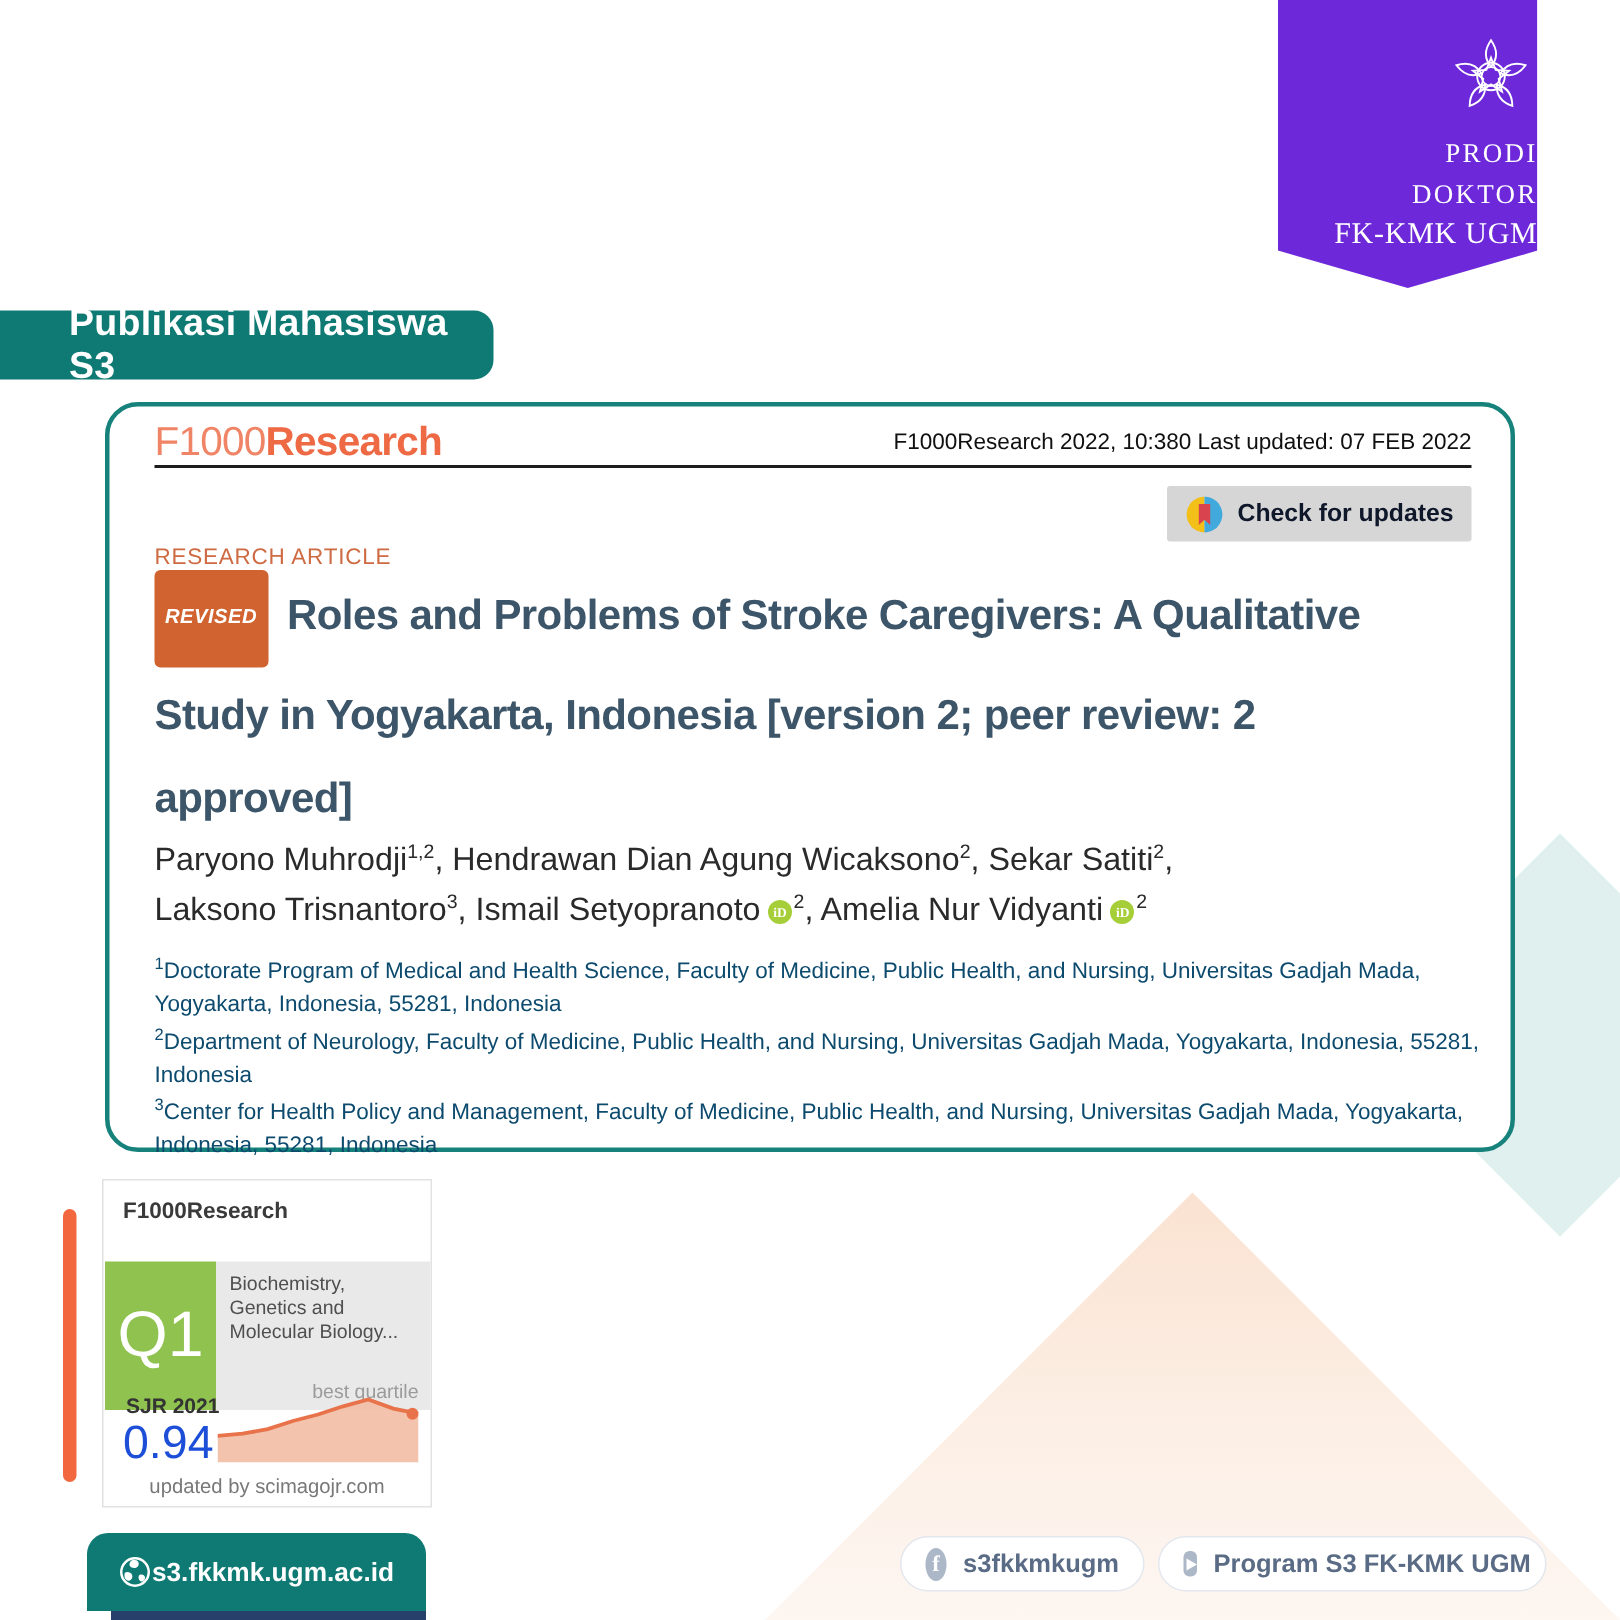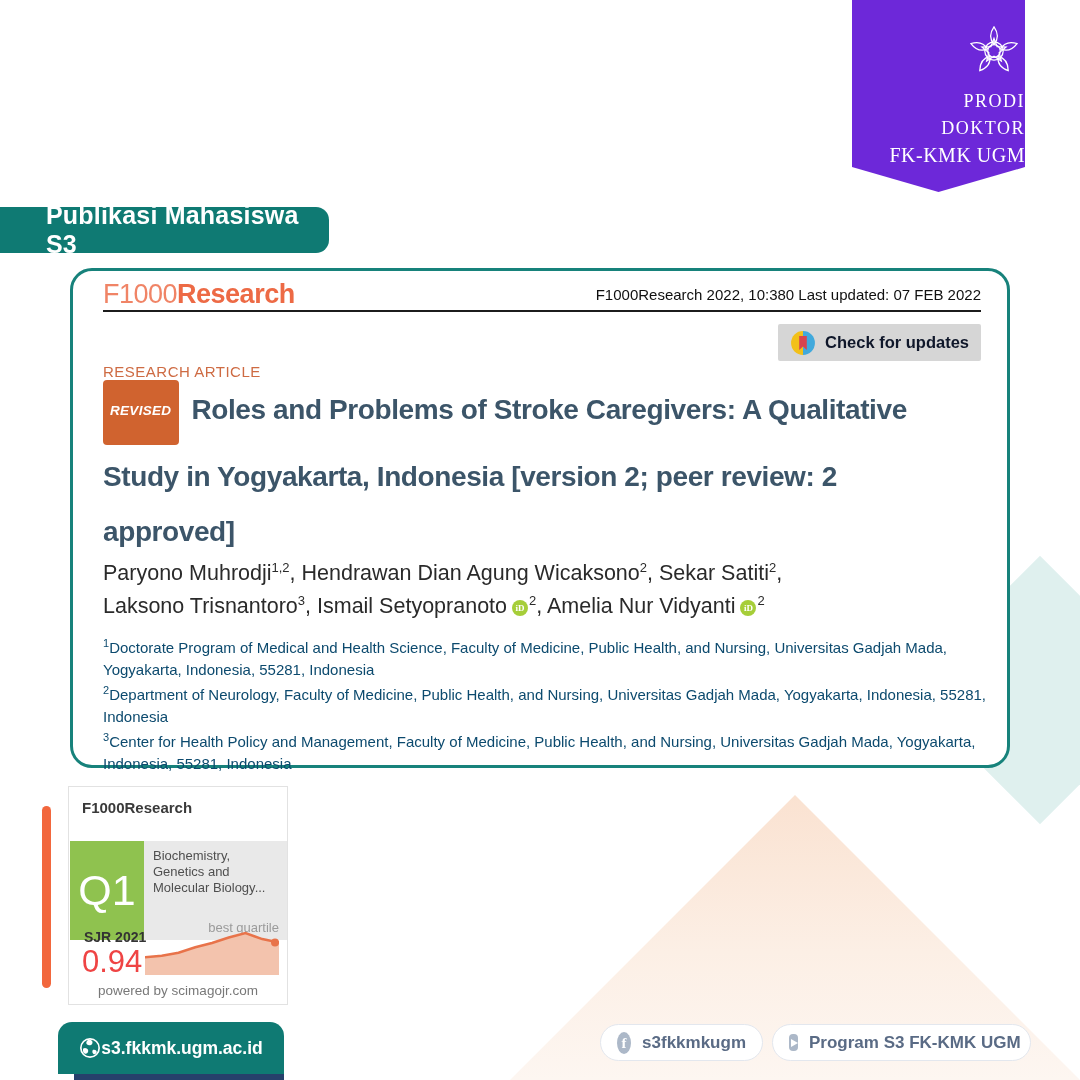--- a/index.html
+++ b/index.html
@@ -54,21 +54,21 @@
   .sjr{position:absolute;left:68px;top:786px;width:220px;height:219px;background:#fff;
     border:1px solid #e2e2e2;z-index:2;box-sizing:border-box;}
   .sjr-name{position:absolute;left:13px;top:12px;font-size:15px;font-weight:700;color:#3a3a3a;}
   .sjr-row{position:absolute;left:1px;top:54px;right:0;height:99px;display:flex;}
   .q1{width:74px;background:#8fc24f;color:#fff;font-size:43px;font-weight:400;display:flex;
     align-items:center;justify-content:center;}
   .qcat{flex:1;background:#e9e9e9;position:relative;padding:7px 8px 0 9px;}
   .qcat .cat-line{font-size:13px;color:#4f4f4f;line-height:16px;}
   .best{position:absolute;right:8px;bottom:5px;font-size:13px;color:#9b9b9b;}
   .sjr-metric-label{position:absolute;left:15px;top:142px;font-size:14px;font-weight:700;color:#333;}
-  .sjr-metric-value{position:absolute;left:13px;top:157px;font-size:31px;color:#ef4444;}
+  .sjr-metric-value{position:absolute;left:13px;top:157px;font-size:31px;color:#1d4ed8;}
   .sjr-chart{position:absolute;left:76px;top:138px;}
   .sjr-footer{position:absolute;left:0;right:0;bottom:6px;text-align:center;font-size:13.5px;color:#787878;}
   .accent-bar{position:absolute;left:42px;top:806px;width:9px;height:182px;border-radius:5px;
     background:#f2673d;z-index:2;}
 
   
   .navy-strip{position:absolute;left:74px;top:1070px;width:210px;height:10px;background:#26406b;z-index:1;}
   .site-badge{position:absolute;left:58px;top:1022px;width:226px;height:52px;background:#0f7a73;
     border-radius:14px 14px 0 0;display:flex;align-items:center;justify-content:center;
     z-index:2;cursor:pointer;}
@@ -164,21 +164,21 @@
         <div class="best">best quartile</div>
       </div>
     </div>
     <div class="sjr-metric-label">SJR 2021</div>
     <div class="sjr-metric-value">0.94</div>
     <svg class="sjr-chart" width="134" height="50">
         <polygon points="0,32.32 16.75,30.799999999999997 33.5,27.76 50.25,22.288 67,18.032 83.75,12.559999999999995 100.5,8 117.25,14.079999999999998 134,17.424 134,50 0,50" fill="#f2bca4" opacity="0.9"></polygon>
         <polyline points="0,32.32 16.75,30.799999999999997 33.5,27.76 50.25,22.288 67,18.032 83.75,12.559999999999995 100.5,8 117.25,14.079999999999998 134,17.424" fill="none" stroke="#e8734a" stroke-width="2.5"></polyline>
         <circle cx="130" cy="17.424" r="4" fill="#e8734a"></circle>
       </svg>
-    <div class="sjr-footer">powered by scimagojr.com</div>
+    <div class="sjr-footer">updated by scimagojr.com</div>
   </div>
 
   <div class="navy-strip"></div>
   <div class="site-badge">
     <svg width="22" height="22" viewBox="0 0 24 24">
       <circle cx="12" cy="12" r="10" fill="none" stroke="#ffffff" stroke-width="1.8"></circle>
       <path fill="#ffffff" d="M11 3c3 0 4.5 2.2 3.4 4.4C13.4 9.4 10 9.6 8.6 8 7.2 6.4 8.5 3.2 11 3zM4.6 12.6c1.8-1.2 4.4-.4 5.2 1.4.8 1.8-.2 4.1-2.3 4.3-2.1.2-3.9-2.2-2.9-5.7zM15.5 14c1.6-.6 3.8.4 3.8 2.1 0 1.7-1.6 3.2-3.2 2.6-1.6-.6-2.1-3.9-.6-4.7z"></path>
     </svg>
     <span>s3.fkkmk.ugm.ac.id</span>
   </div>

